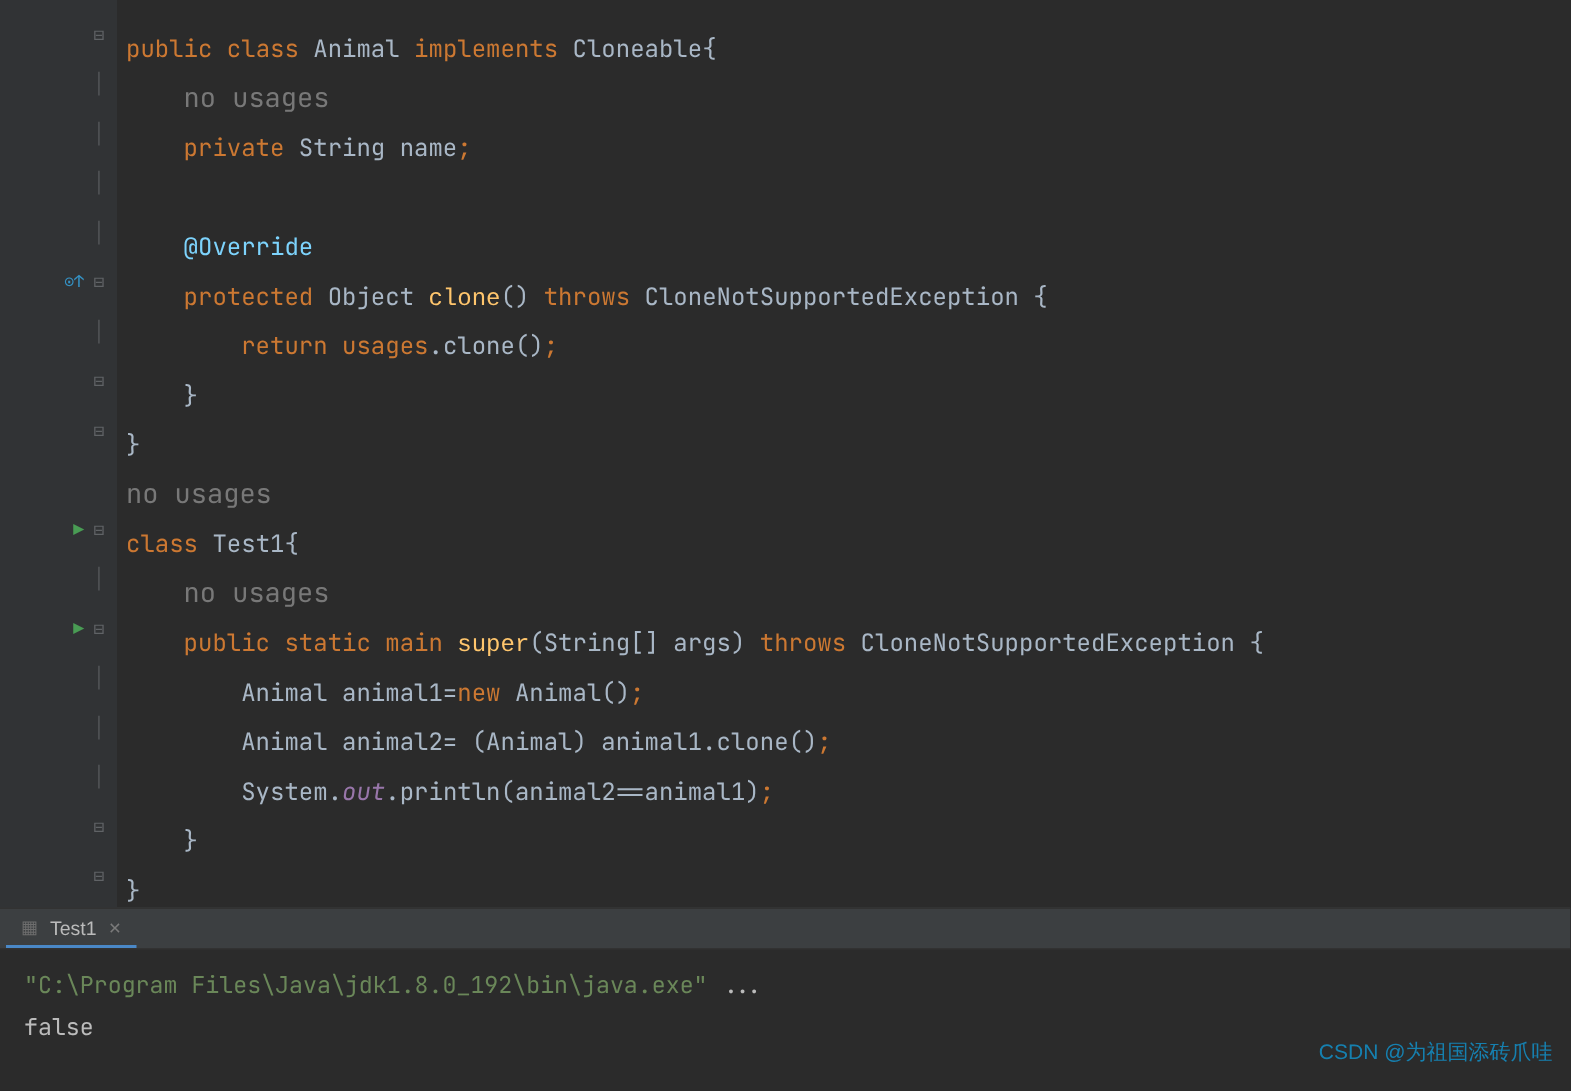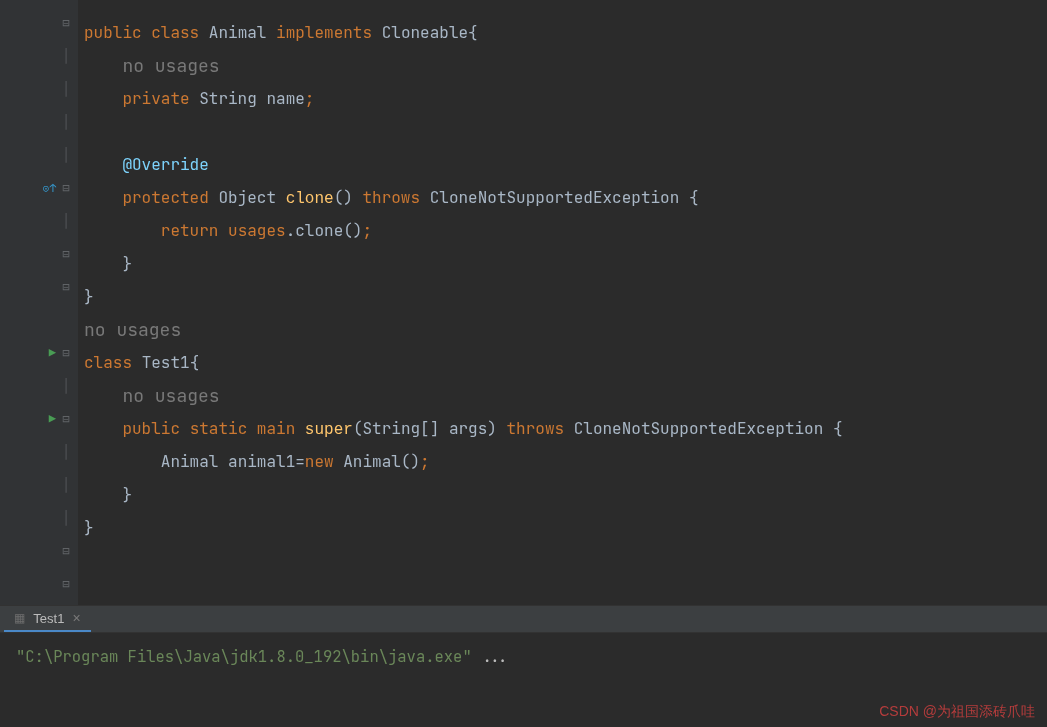--- a/index.html
+++ b/index.html
@@ -111,23 +111,23 @@
     line-height: 28px;
     height: 94px;
   }
   .console-line {
     white-space: pre;
     color: #bbbbbb;
   }
   .console-str { color: #6a8759; }
   .watermark {
     position: fixed;
-    bottom: 6px;
+    bottom: 16px;
     right: 12px;
-    color: #ef4444;
+    color: #0ea5e9;
     font-family: sans-serif;
     font-size: 14px;
     opacity: 0.7;
   }
 </style>
 </head>
 <body>
 
 <div class="editor-area">
   <div class="gutter">
@@ -196,30 +196,33 @@
     <div class="code-line">    <span class="annotation">@Override</span></div>
     <div class="code-line">    <span class="kw">protected</span> <span class="type">Object</span> <span class="method-decl">clone</span><span class="paren">()</span> <span class="kw">throws</span> <span class="type">CloneNotSupportedException</span> <span class="punct">{</span></div>
     <div class="code-line">        <span class="kw">return</span> <span class="kw">usages</span><span class="punct">.</span><span class="punct">clone()</span><span class="semi">;</span></div>
     <div class="code-line">    <span class="punct">}</span></div>
     <div class="code-line"><span class="punct">}</span></div>
     <div class="code-line"><span class="inlay">no usages</span></div>
     <div class="code-line"><span class="kw">class</span> <span class="type">Test1</span><span class="punct">{</span></div>
     <div class="code-line">    <span class="inlay">no usages</span></div>
     <div class="code-line">    <span class="kw">public</span> <span class="kw">static</span> <span class="kw">main</span> <span class="method-decl">super</span><span class="paren">(String[] args)</span> <span class="kw">throws</span> <span class="type">CloneNotSupportedException</span> <span class="punct">{</span></div>
     <div class="code-line">        <span class="type">Animal</span> <span class="punct">animal1</span><span class="punct">=</span><span class="kw">new</span> <span class="punct">Animal()</span><span class="semi">;</span></div>
+    <div class="code-line">        <span class="type">Animal</span> <span class="punct">animal2</span><span class="punct">=</span> <span class="punct">(Animal)</span> <span class="punct">animal1</span><span class="punct">.</span><span class="punct">clone()</span><span class="semi">;</span></div>
+    <div class="code-line">        <span class="punct">System</span><span class="punct">.</span><span class="field-ital">out</span><span class="punct">.</span><span class="punct">println</span><span class="paren">(animal2==animal1)</span><span class="semi">;</span></div>
     <div class="code-line">    <span class="punct">}</span></div>
     <div class="code-line"><span class="punct">}</span></div>
   </div>
 </div>
 
 <div class="tabs">
   <div class="tab">
     <span class="tab-icon">▦</span>
     <span>Test1</span>
     <span class="tab-close">×</span>
   </div>
 </div>
 
 <div class="console">
   <div class="console-line"><span class="console-str">"C:\Program Files\Java\jdk1.8.0_192\bin\java.exe"</span><span> ...</span></div>
+  <div class="console-line">false</div>
 </div>
 
 <div class="watermark">CSDN @为祖国添砖爪哇</div>
 
 </body></html>

